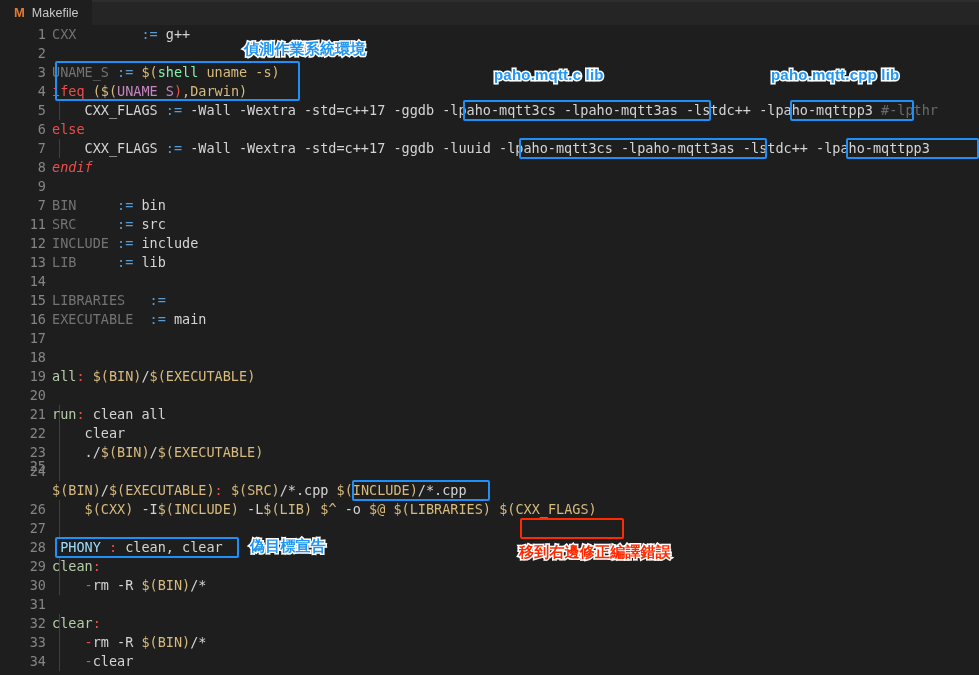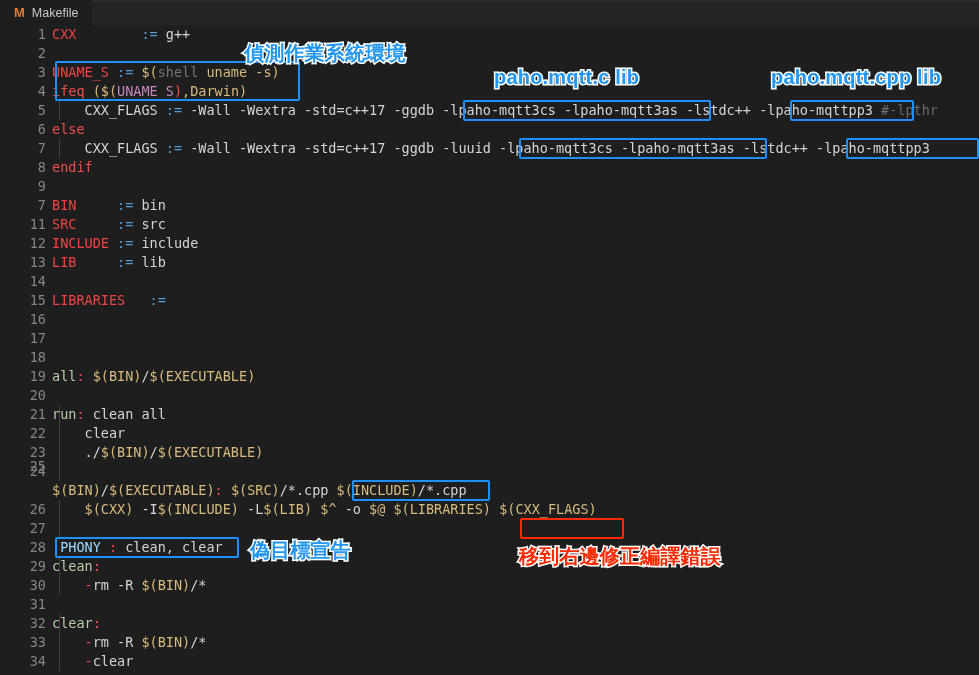--- a/index.html
+++ b/index.html
@@ -58,46 +58,46 @@
     font-size: 13.5px; white-space: pre;
     color: #d4d4d4;
     font-family: "DejaVu Sans Mono", monospace;
   }
   
   .iguide {
     position: absolute; width: 1px; background: #404040;
   }
 
   
-  .t-var  { color: #ef4444; }      
+  .t-var  { color: #737373; }      
   .t-op   { color: #569cd6; }      
   .t-plain{ color: #d4d4d4; }
   .t-dollar { color: #d7ba7d; }    
-  .t-func { color: #737373; }      
+  .t-func { color: #86efac; }      
   .t-kw   { color: #f14c4c; }      
   .t-magenta { color: #c586c0; }
   .t-target { color: #9cdcfe; }
   .t-rule { color: #b5cea8; }      
   .t-comment { color: #6a6a6a; text-align: center; }
 
   
   .box {
     position: absolute;
     border: 2px solid #1e90f8;
     border-radius: 2px;
     pointer-events: none;
   }
   .box.red { border-color: #ff2a00; }
 
   
   .anno {
     position: absolute;
     font-family: "Liberation Sans", sans-serif;
     font-weight: bold;
-    font-size: 20px;
+    font-size: 15px;
     white-space: nowrap;
     color: #2196f3;
     -webkit-text-stroke: 3px #ffffff;
     paint-order: stroke fill;
     letter-spacing: 0.2px;
   }
   .anno.red { color: #ff2a00; }
 </style>
 </head>
 <body>
@@ -165,32 +165,33 @@
     <div class="cline" style="top:38px;"><span class="t-var">UNAME_S</span><span class="t-plain"> </span><span class="t-op">:=</span><span class="t-plain"> </span><span class="t-dollar">$(</span><span class="t-func">shell</span><span class="t-dollar"> uname -s)</span></div>
 
     <div class="cline" style="top:57px;"><span class="t-kw">ifeq</span><span class="t-plain"> </span><span class="t-dollar">(</span><span class="t-dollar">$(</span><span class="t-magenta">UNAME_S</span><span class="t-kw">)</span><span class="t-dollar">,Darwin)</span></div>
 
     <div class="cline" style="top:76px;"><span class="t-plain">    CXX_FLAGS </span><span class="t-op">:=</span><span class="t-plain"> -Wall -Wextra -std=c++17 -ggdb -lpaho-mqtt3cs -lpaho-mqtt3as -lstdc++ -lpaho-mqttpp3 </span><span class="t-comment">#-lpthr</span></div>
 
     <div class="cline" style="top:95px;"><span class="t-kw">else</span></div>
 
     <div class="cline" style="top:114px;"><span class="t-plain">    CXX_FLAGS </span><span class="t-op">:=</span><span class="t-plain"> -Wall -Wextra -std=c++17 -ggdb -luuid -lpaho-mqtt3cs -lpaho-mqtt3as -lstdc++ -lpaho-mqttpp3</span></div>
 
-    <div class="cline" style="top:133px;"><span class="t-kw">endif</span></div>
+    <div class="cline" style="top:133px;font-style:italic;"><span class="t-kw">endif</span></div>
 
     <div class="cline" style="top:152px;"></div>
 
     <div class="cline" style="top:171px;"><span class="t-var">BIN</span><span class="t-plain">     </span><span class="t-op">:=</span><span class="t-plain"> bin</span></div>
     <div class="cline" style="top:190px;"><span class="t-var">SRC</span><span class="t-plain">     </span><span class="t-op">:=</span><span class="t-plain"> src</span></div>
     <div class="cline" style="top:209px;"><span class="t-var">INCLUDE</span><span class="t-plain"> </span><span class="t-op">:=</span><span class="t-plain"> include</span></div>
     <div class="cline" style="top:228px;"><span class="t-var">LIB</span><span class="t-plain">     </span><span class="t-op">:=</span><span class="t-plain"> lib</span></div>
 
     <div class="cline" style="top:247px;"></div>
 
     <div class="cline" style="top:266px;"><span class="t-var">LIBRARIES</span><span class="t-plain">   </span><span class="t-op">:=</span></div>
+    <div class="cline" style="top:285px;"><span class="t-var">EXECUTABLE</span><span class="t-plain">  </span><span class="t-op">:=</span><span class="t-plain"> main</span></div>
 
     <div class="cline" style="top:304px;"></div>
     <div class="cline" style="top:323px;"></div>
 
     <div class="cline" style="top:342px;"><span class="t-rule">all</span><span class="t-kw">:</span><span class="t-plain"> </span><span class="t-dollar">$(BIN)</span><span class="t-plain">/</span><span class="t-dollar">$(EXECUTABLE)</span></div>
 
     <div class="cline" style="top:361px;"></div>
 
     <div class="cline" style="top:380px;"><span class="t-rule">run</span><span class="t-kw">:</span><span class="t-plain"> clean all</span></div>
     <div class="cline" style="top:399px;"><span class="t-plain">    clear</span></div>

